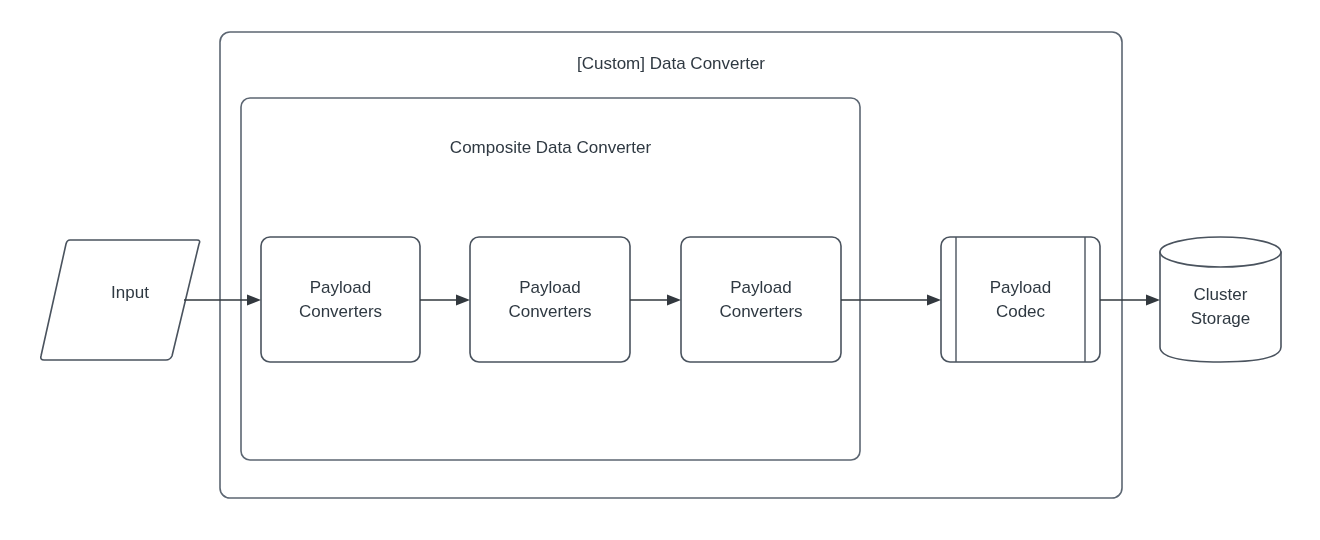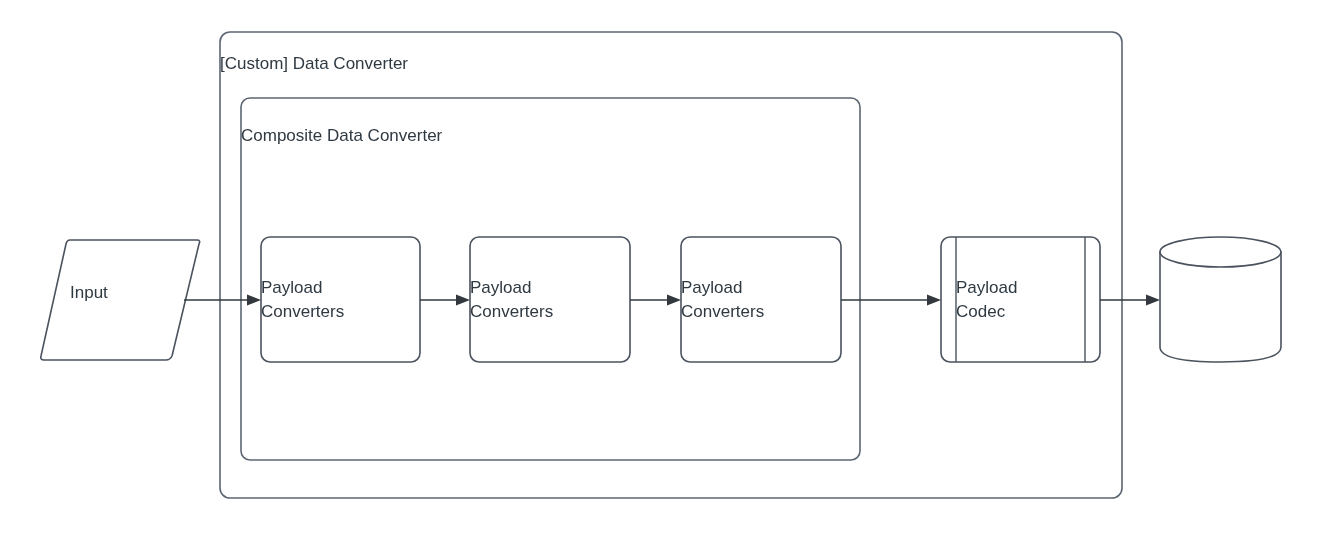--- a/index.html
+++ b/index.html
@@ -50,20 +50,21 @@
   .arrow-head {
     fill: #32383E;
     stroke: none;
   }
   .label {
     position: absolute;
     color: #2F3942;
     font-family: "Liberation Sans", sans-serif;
     font-size: 17px;
     line-height: 24px;
+    text-align: center;
     white-space: pre-line;
     pointer-events: none;
     user-select: none;
   }
   .label.container-title {
     font-size: 17px;
   }
   .label.node-label {
     font-size: 17px;
   }
@@ -120,30 +121,32 @@
 
     <g>
       <line x1="1100" y1="300" x2="1151" y2="300" class="connector"></line>
       <path d="M 1160 300 L 1146 294.5 L 1146 305.5 Z" class="arrow-head"></path>
     </g>
 
   </svg>
 
   <div class="label container-title" style="left:220px; top:52px; width:902px;">[Custom] Data Converter</div>
 
-  <div class="label container-title" style="left:241px; top:124px; width:619px;">Composite Data Converter</div>
+  <div class="label container-title" style="left:241px; top:136px; width:619px;">Composite Data Converter</div>
 
   <div class="label node-label" style="left:70px; top:281px; width:120px;">Input</div>
 
   <div class="label node-label" style="left:261px; top:276px; width:159px;">Payload
 Converters</div>
 
   <div class="label node-label" style="left:470px; top:276px; width:160px;">Payload
 Converters</div>
 
   <div class="label node-label" style="left:681px; top:276px; width:160px;">Payload
 Converters</div>
 
   <div class="label node-label" style="left:956px; top:276px; width:129px;">Payload
 Codec</div>
 
+  <div class="label node-label" style="left:1160px; top:283px; width:121px;">Cluster
+Storage</div>
 
 </div>
 
 </body></html>

